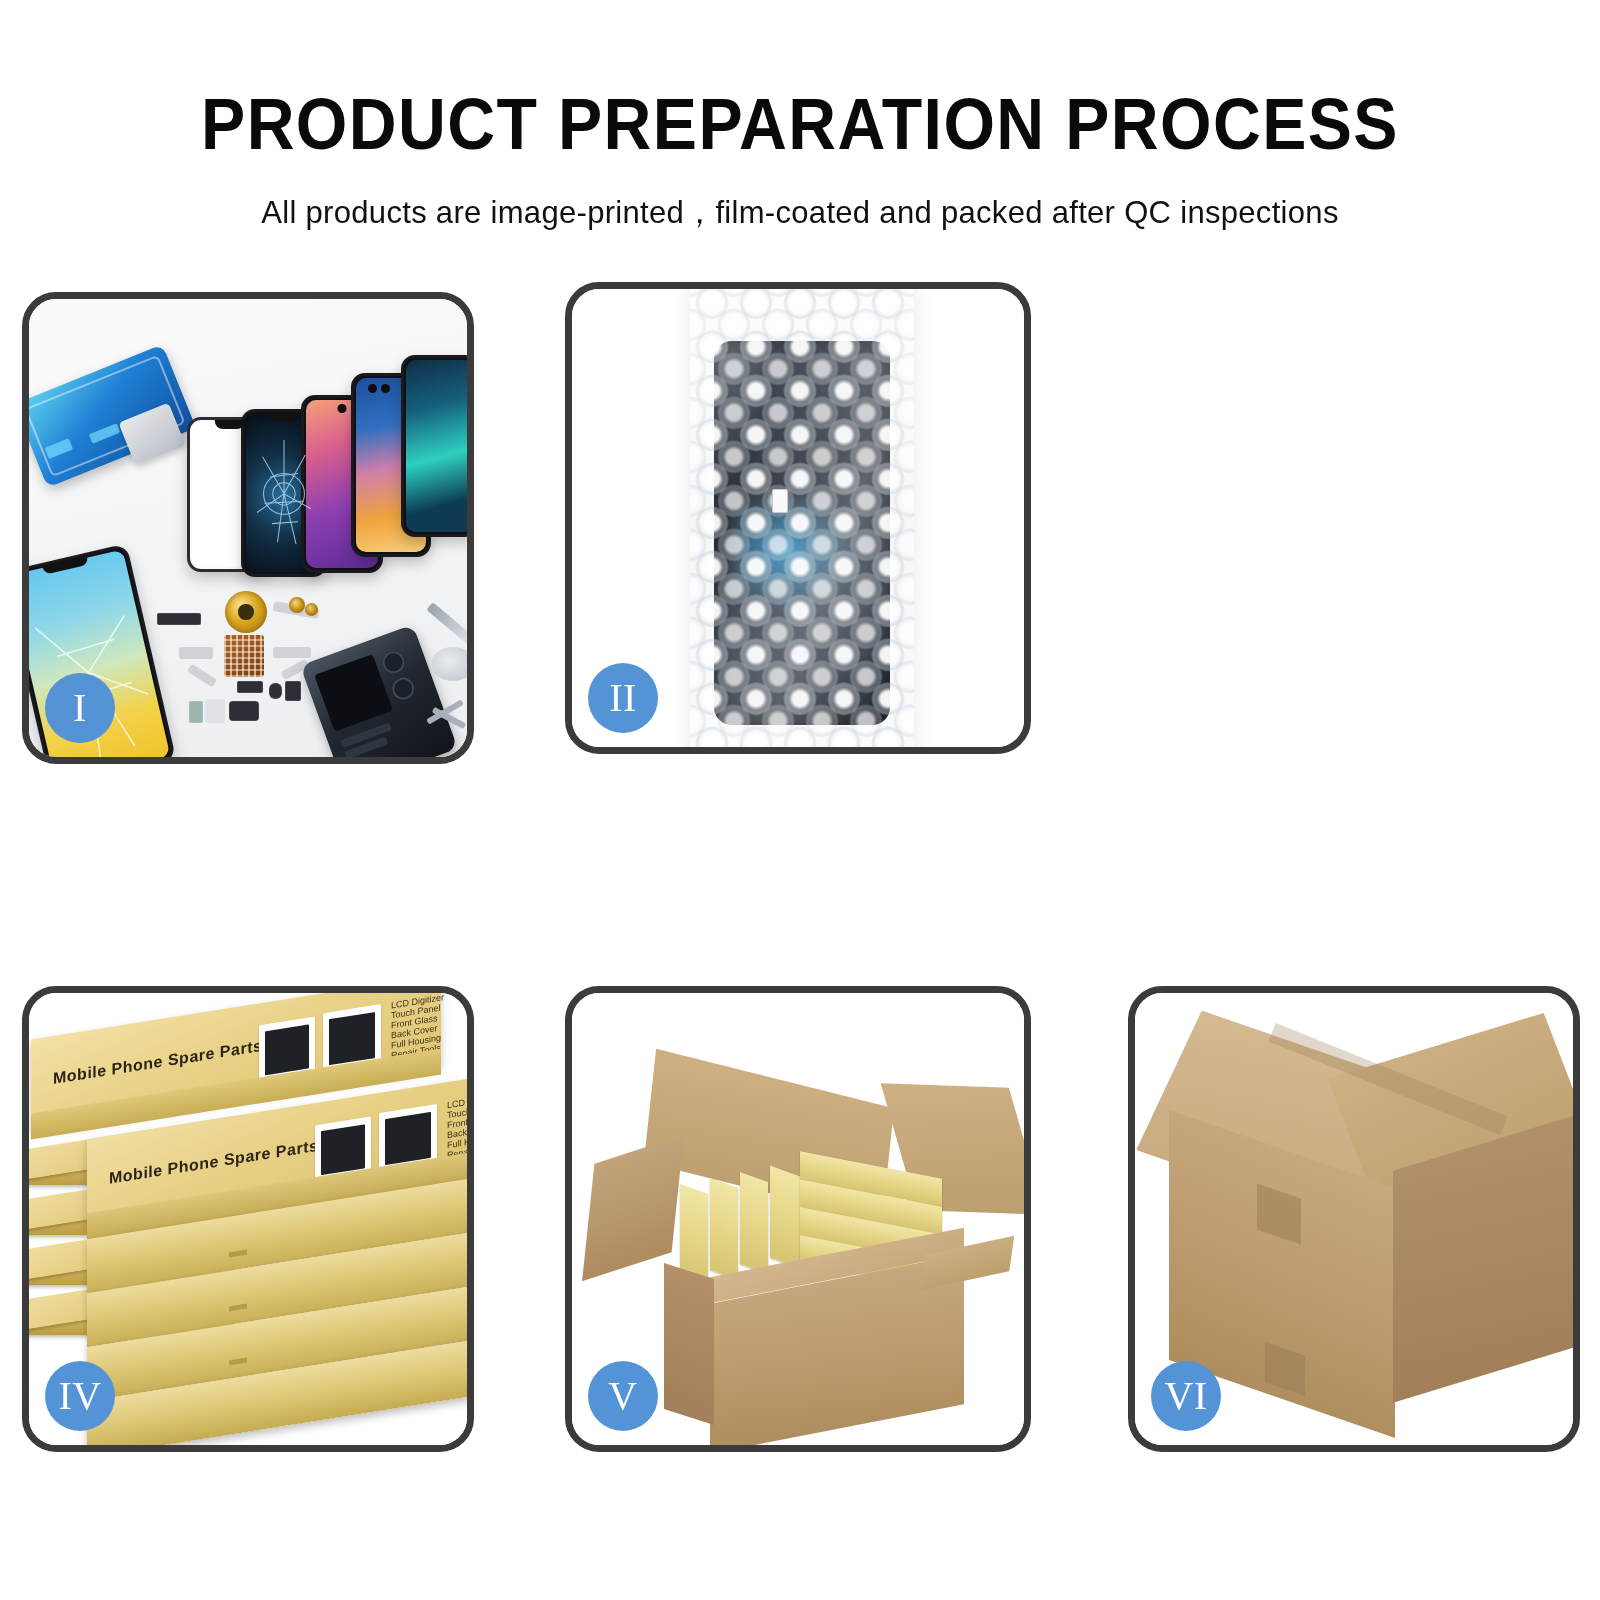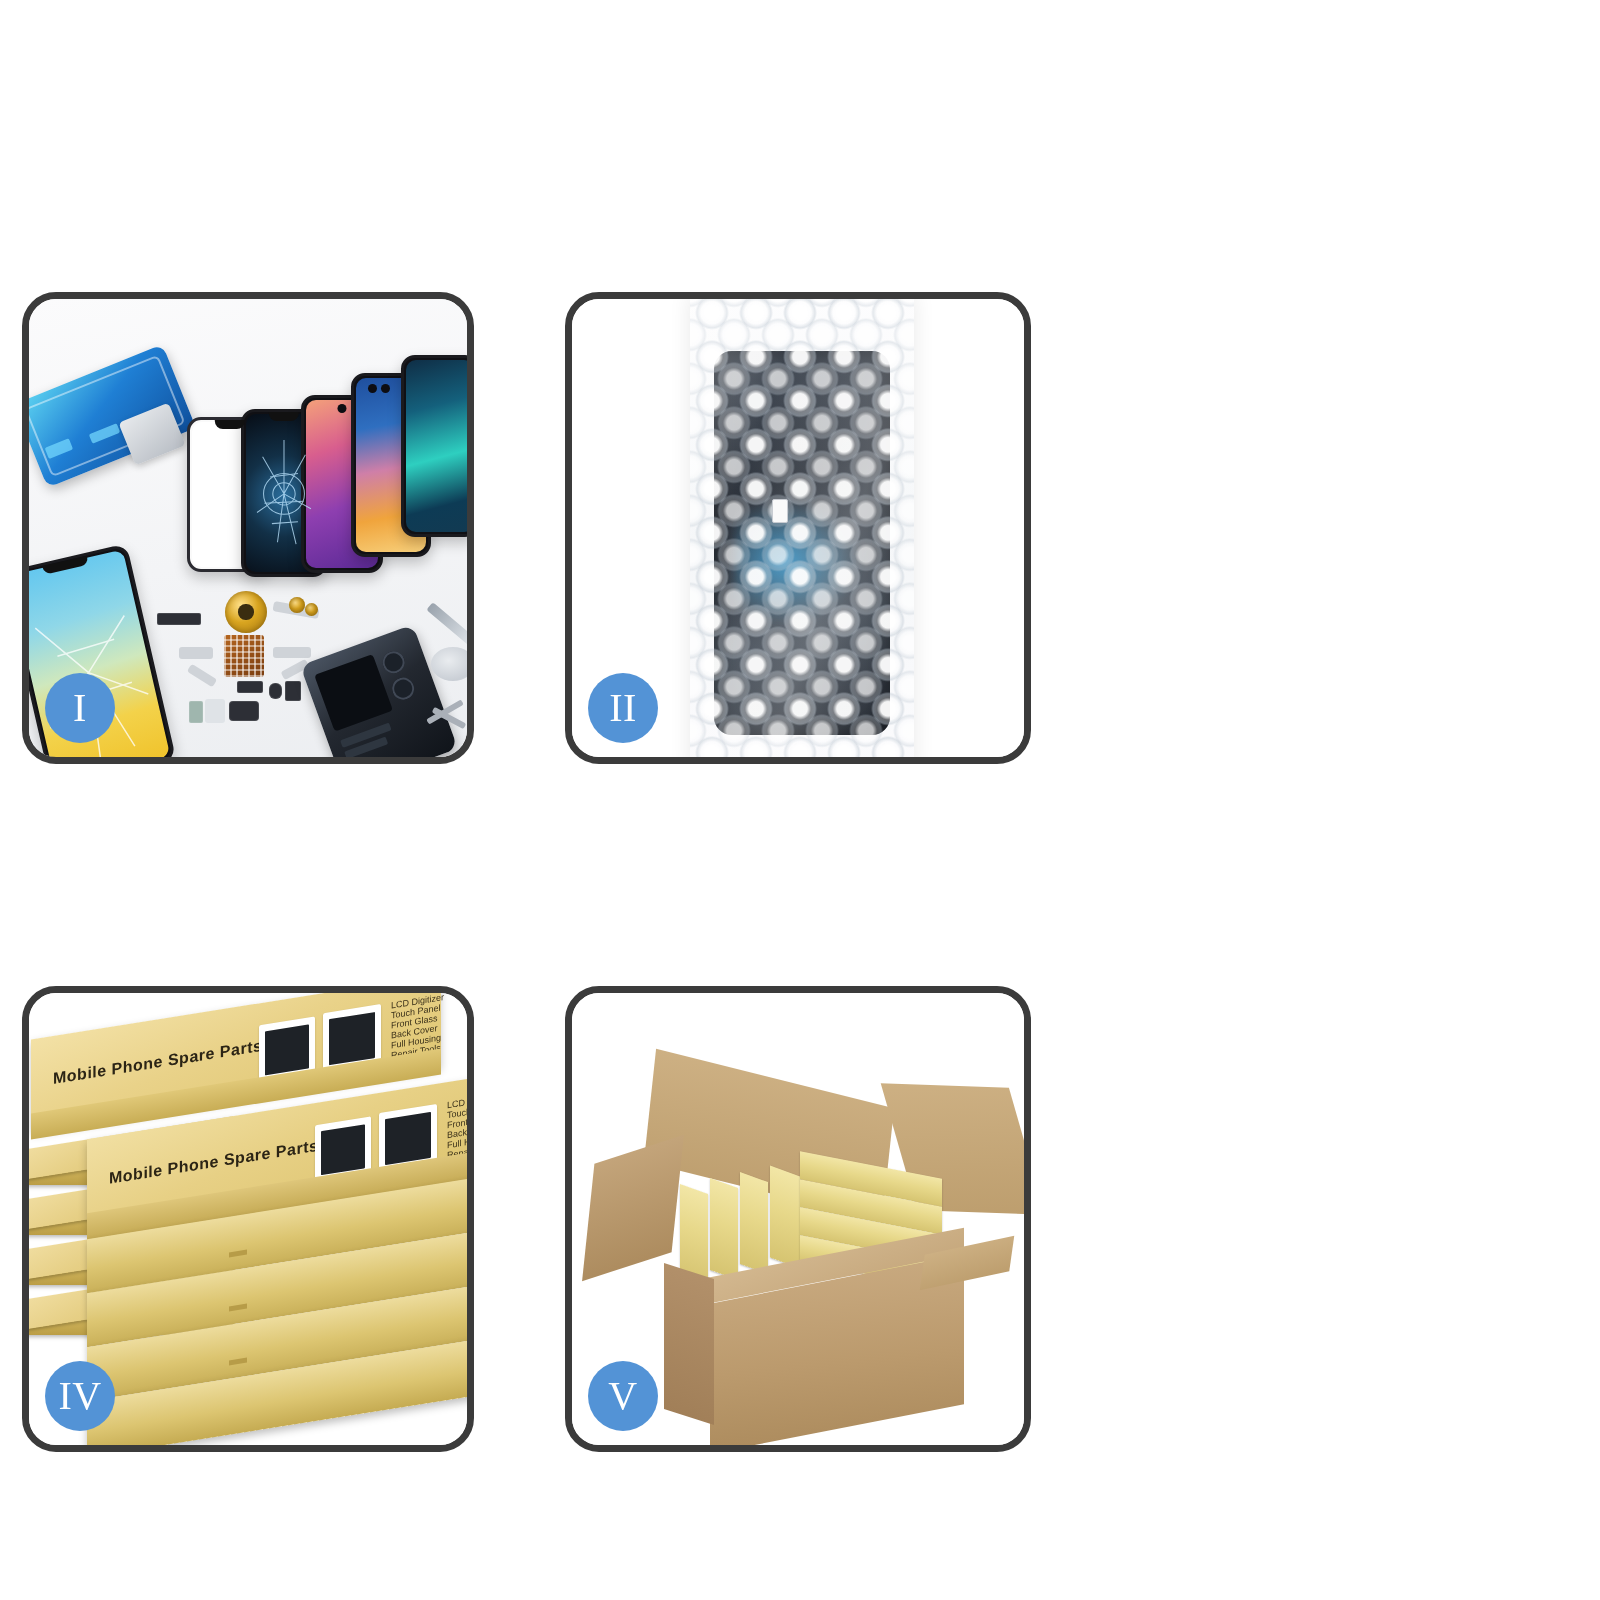--- a/index.html
+++ b/index.html
@@ -192,20 +192,24 @@
     position:absolute;
     background: linear-gradient(180deg,#f2e6a6 0%, #e7d88a 45%, #d6c471 100%);
     box-shadow: 0 1px 2px rgba(0,0,0,.25);
   }
 </style>
 </head>
 <body>
 
 <div class="page">
 
+  <div class="header">
+    <div class="title">PRODUCT PREPARATION PROCESS</div>
+    <div class="subtitle">All products are image-printed，film-coated and packed after QC inspections</div>
+  </div>
 
   <div class="grid">
 
     <div class="panel" style="left:22px; top:292px; width:452px; height:472px;">
       <div class="stage">
         <div class="bg-soft"></div>
 
         <div style="position:absolute;left:-4px;top:72px;width:160px;height:90px;transform:rotate(-22deg);
                     border-radius:10px;background:linear-gradient(150deg,#5fd6f2 0%,#1f7fd4 45%,#0f4f9c 100%);
                     box-shadow:0 5px 12px rgba(0,0,0,.25);">
@@ -297,21 +301,21 @@
                     background:radial-gradient(ellipse at 40% 40%, #e9ecef 0%, #c9ced5 70%, rgba(200,205,212,0) 100%);
                     border-radius:50%;"></div>
         <div style="position:absolute;left:396px;top:410px;width:40px;height:6px;transform:rotate(-30deg);
                     background:#aab0b8;border-radius:2px;"></div>
         <div style="position:absolute;left:402px;top:416px;width:36px;height:6px;transform:rotate(28deg);
                     background:#aab0b8;border-radius:2px;"></div>
       </div>
       <div class="badge" style="left:16px;bottom:14px;">I</div>
     </div>
 
-    <div class="panel" style="left:565px; top:292px; width:466px; height:472px;">
+    <div class="panel" style="left:565px; top:282px; width:466px; height:472px;">
       <div class="stage">
         <div style="position:absolute;inset:0;background:#ffffff;"></div>
 
         <div class="wrap-sheet" style="left:118px;top:-6px;width:224px;height:480px;"></div>
 
         <div class="inner-screen" style="left:142px;top:52px;width:176px;height:384px;"></div>
 
         <div class="small-label" style="left:200px;top:200px;width:16px;height:24px;z-index:6;"></div>
 
         <div class="bubbles" style="left:118px;top:-6px;width:224px;height:480px;"></div>
@@ -429,15 +433,40 @@
 
         <div class="kraft-top" style="left:92px;top:264px;width:300px;height:26px;transform:skewY(-11deg);"></div>
 
         <div class="kraft-front" style="left:138px;top:286px;width:254px;height:150px;transform:skewY(-11deg);"></div>
         <div class="kraft-side" style="left:92px;top:278px;width:50px;height:146px;transform:skewY(18deg);"></div>
         <div class="kraft-flap" style="left:352px;top:252px;width:86px;height:36px;transform:rotate(8deg) skewY(-20deg);"></div>
       </div>
       <div class="badge" style="left:16px;bottom:14px;">V</div>
     </div>
 
+    <div class="panel" style="left:1128px; top:986px; width:452px; height:466px;">
+      <div class="stage">
+        <div style="position:absolute;inset:0;background:#ffffff;"></div>
+
+        <div class="kraft-top" style="left:34px;top:58px;width:300px;height:162px;
+             transform: skewY(19deg) skewX(-22deg); border-radius:2px;"></div>
+        <div class="kraft-top" style="left:222px;top:44px;width:216px;height:170px;
+             transform: skewY(-17deg) skewX(19deg); background:linear-gradient(170deg,#cdb083,#bd9e6e);"></div>
+
+        <div class="tape" style="left:128px;top:76px;width:250px;height:20px;transform:rotate(22deg);opacity:.55;"></div>
+
+        <div class="kraft-front" style="left:34px;top:156px;width:226px;height:250px;
+             transform: skewY(19deg);"></div>
+
+        <div class="kraft-side" style="left:258px;top:150px;width:182px;height:232px;
+             transform: skewY(-17deg);"></div>
+
+        <div class="tape" style="left:122px;top:198px;width:44px;height:46px;transform:skewY(19deg);"></div>
+        <div class="tape" style="left:130px;top:356px;width:40px;height:40px;transform:skewY(19deg);"></div>
+
+        <div style="position:absolute;left:256px;top:36px;width:190px;height:108px;
+                    background:linear-gradient(160deg,#fdfdfd,#f1f2f4);border-radius:14px;z-index:-1;"></div>
+      </div>
+      <div class="badge" style="left:16px;bottom:14px;">VI</div>
+    </div>
 
   </div>
 </div>
 
 </body></html>

